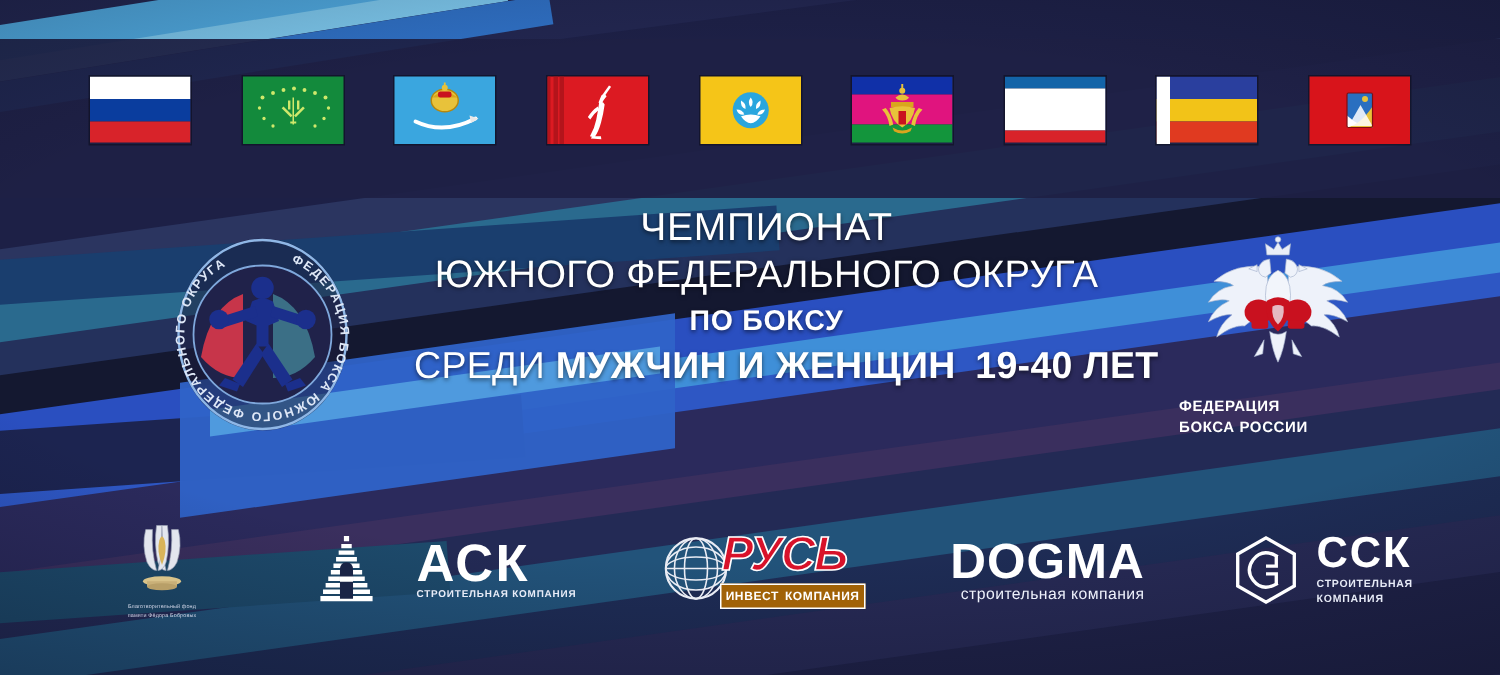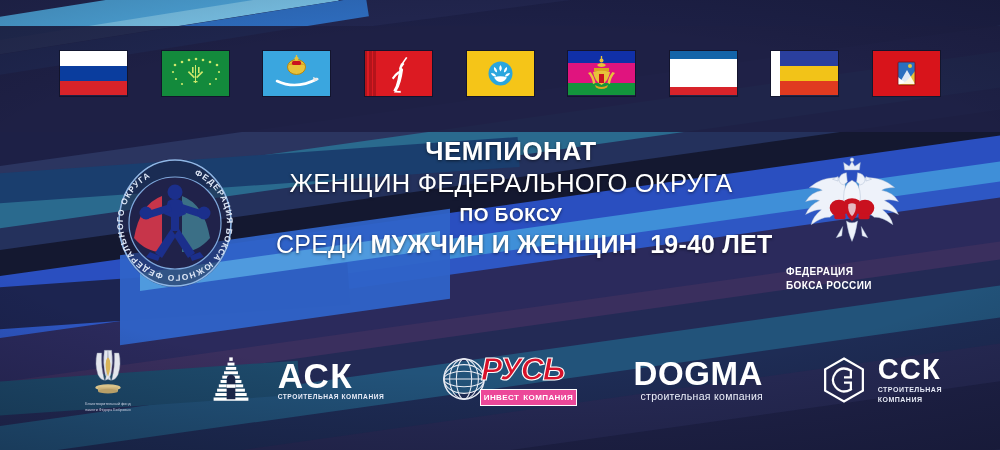--- a/index.html
+++ b/index.html
@@ -56,21 +56,21 @@
     position: absolute;
     left: 276px;
     top: 138px;
     width: 470px;
     text-align: center;
     color: #ffffff;
     text-shadow: 0 1px 3px rgba(0,0,0,0.55);
   }
   .t-line { line-height: 1.0; white-space: nowrap; }
   .t1 {
-    font-size: 26px; font-weight: bold; letter-spacing: .5px;
+    font-size: 26px; font-weight: normal; letter-spacing: .5px;
     margin-bottom: 7px;
   }
   .t2 {
     font-size: 25.5px; font-weight: normal; letter-spacing: .2px;
     margin-bottom: 8px;
   }
   .t3 {
     font-size: 19px; font-weight: bold; letter-spacing: .5px;
     margin-bottom: 8px;
   }
@@ -126,21 +126,21 @@
   .rus-word {
     position: absolute; left: 40px; top: 1px;
     font-size: 32px; font-weight: bold; font-style: italic;
     color: #d8122a; letter-spacing: -1px;
     -webkit-text-stroke: 1.1px #ffffff;
     line-height: 1;
   }
   .rus-bar {
     position: absolute; left: 39px; top: 37px;
     width: 95px; height: 15px;
-    background: #ec4899; border: 1.2px solid #ffffff;
+    background: #a16207; border: 1.2px solid #ffffff;
     display: flex; align-items: center; justify-content: center; gap: 4px;
   }
   .rus-bar span {
     color: #fff; font-size: 8px; font-weight: bold; letter-spacing: .4px;
   }
 
   
   #sp-dogma { flex-direction: column; align-items: flex-end; }
   .dogma-main {
     color: #fff; font-size: 33px; font-weight: bold;
@@ -407,21 +407,21 @@
       </g>
     </svg>
     <div class="rbf-cap">
       <div>ФЕДЕРАЦИЯ</div>
       <div>БОКСА РОССИИ</div>
     </div>
   </div>
 
   <div id="title-block">
     <div class="t-line t1">ЧЕМПИОНАТ</div>
-    <div class="t-line t2">ЖЕНЩИН ФЕДЕРАЛЬНОГО ОКРУГА</div>
+    <div class="t-line t2">ЮЖНОГО ФЕДЕРАЛЬНОГО ОКРУГА</div>
     <div class="t-line t3">ПО БОКСУ</div>
     <div class="t-line t4">
       <span class="light">СРЕДИ</span>
       <span class="heavy">МУЖЧИН И ЖЕНЩИН</span>
       <span class="heavy" style="padding-left:6px;">19-40 ЛЕТ</span>
     </div>
   </div>
 
   <div id="sponsors">
 

